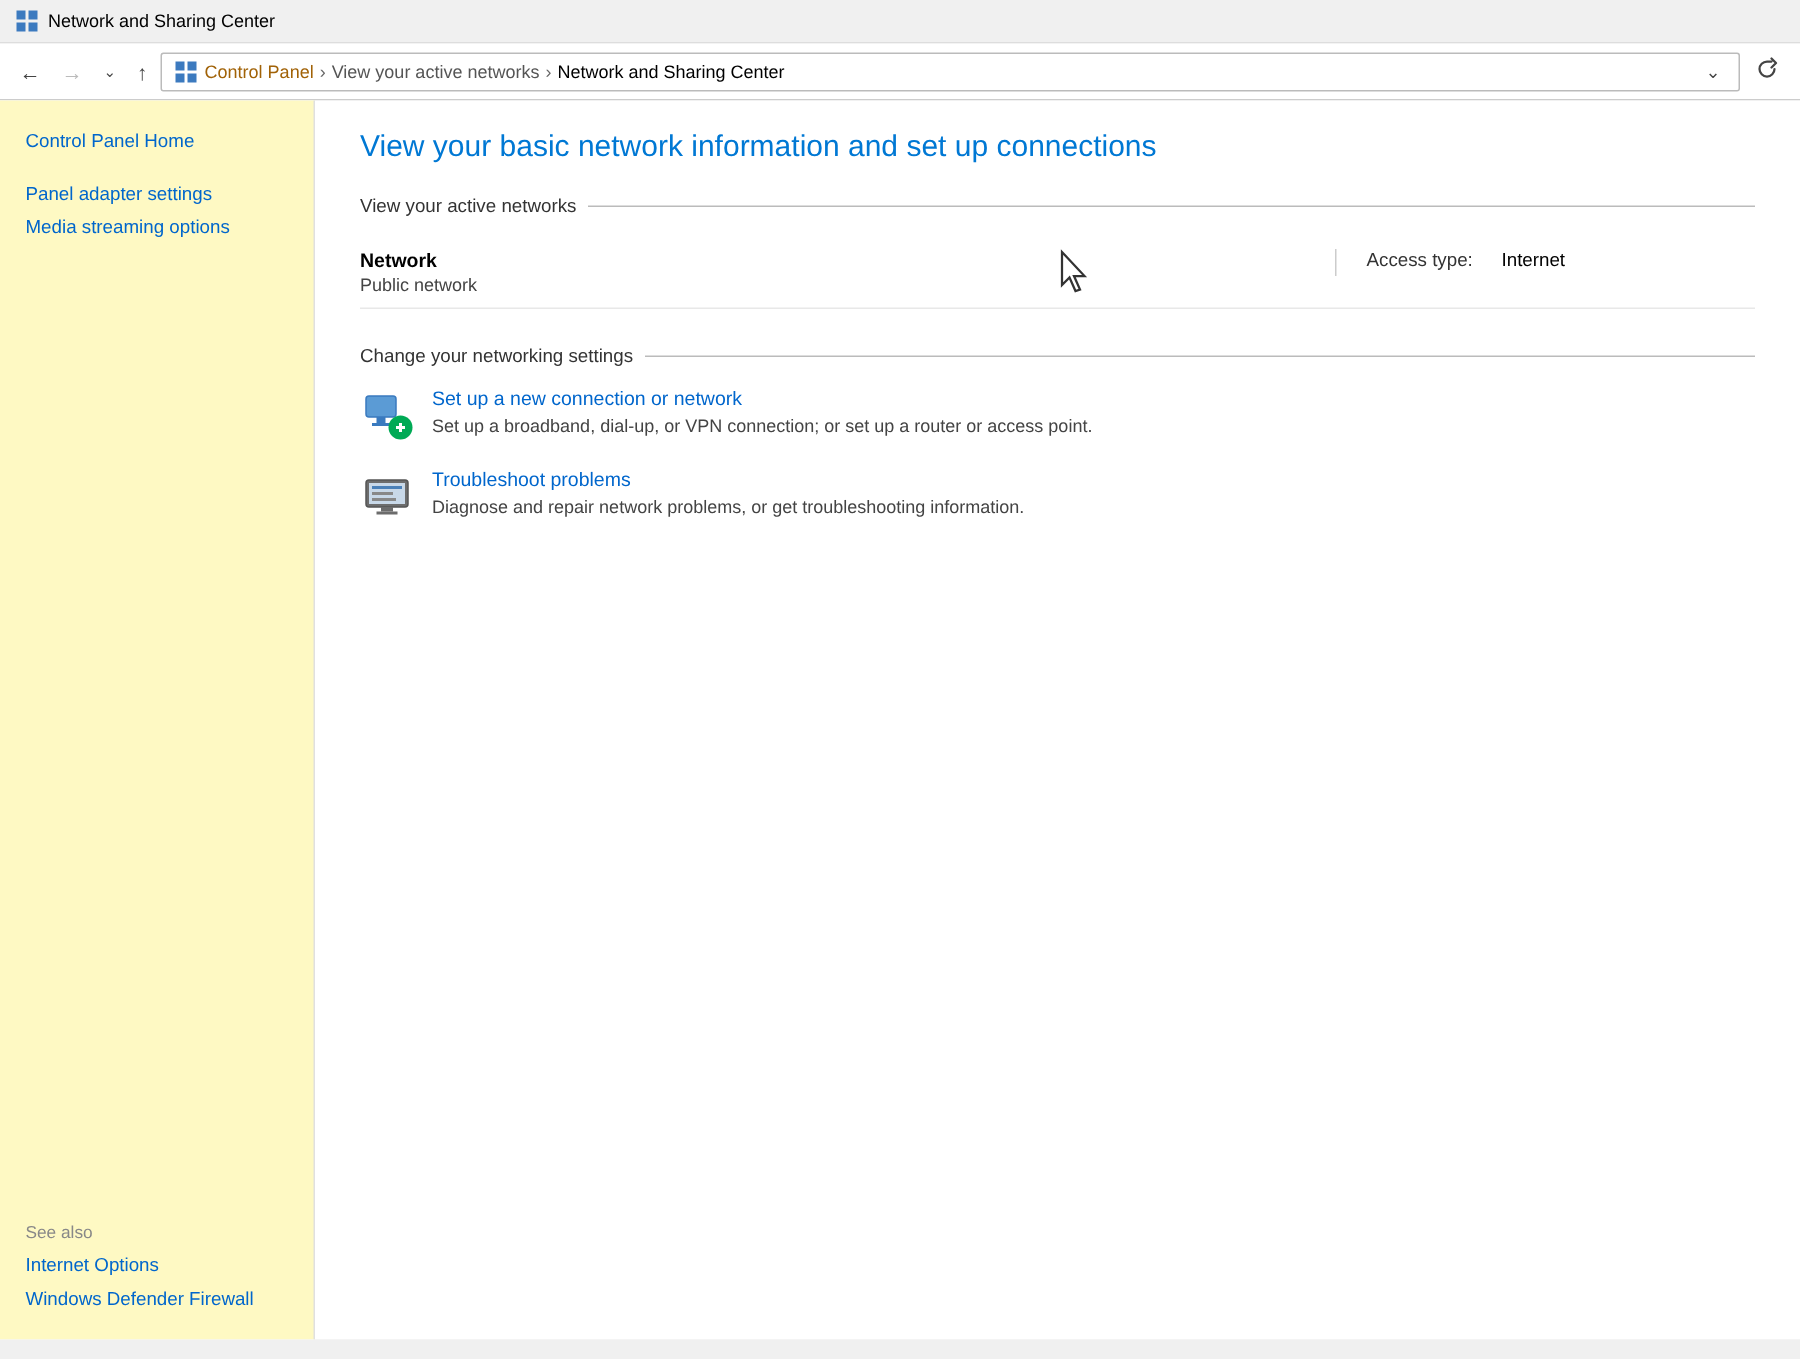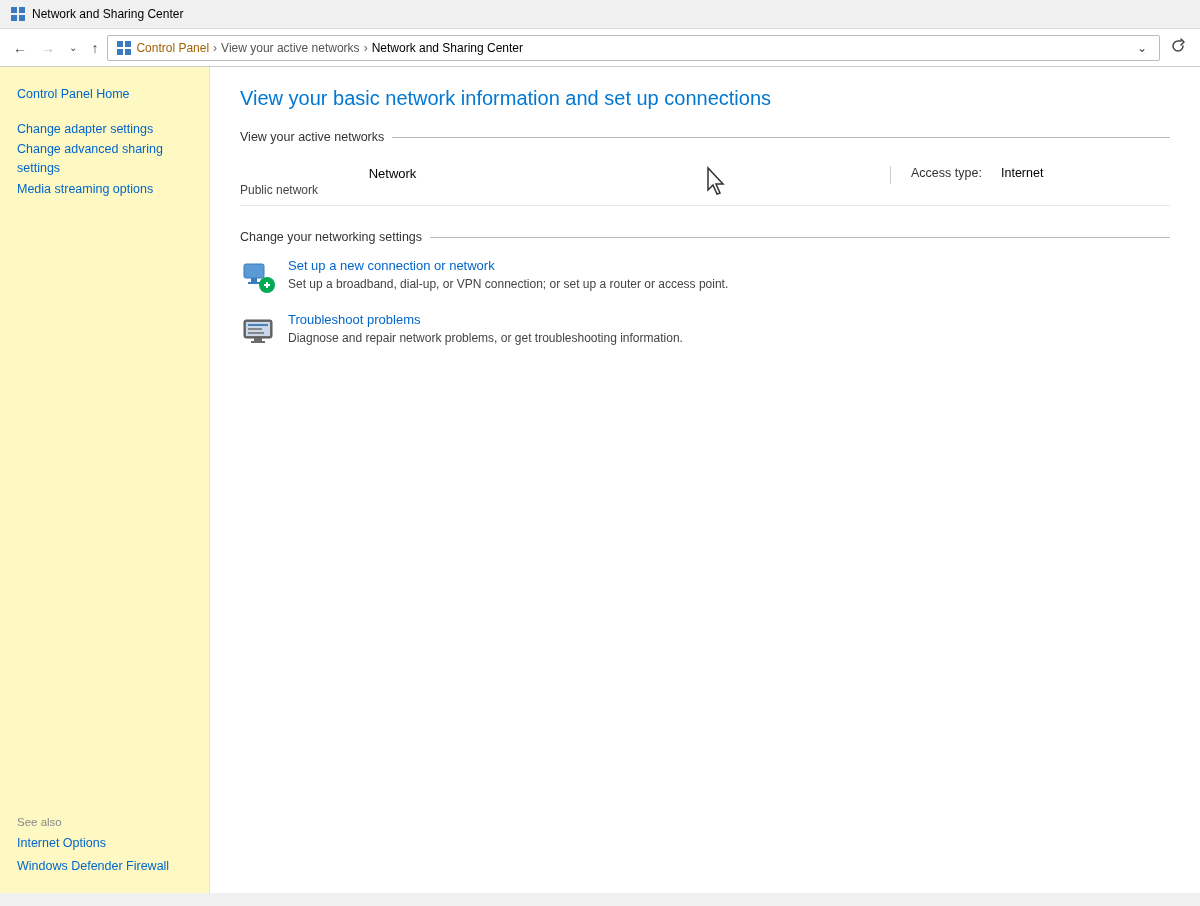--- a/index.html
+++ b/index.html
@@ -164,24 +164,23 @@
       display: flex;
       align-items: flex-start;
       padding: 8px 0;
       border-bottom: 1px solid #e8e8e8;
     }
     .network-info {
       flex: 1;
       min-width: 200px;
     }
     .network-name {
-      font-weight: normal;
+      font-weight: bold;
       font-size: 13px;
       color: #000;
-      text-align: center;
     }
     .network-type {
       font-size: 12px;
       color: #444;
       margin-top: 2px;
     }
     .network-icon-area {
       flex: 1;
       display: flex;
       align-items: center;
@@ -302,22 +301,21 @@
       <path d="M13 8A5 5 0 1 1 8 3h3M11 1l3 3-3 3" stroke="#444" stroke-width="1.5" fill="none" stroke-linecap="round" stroke-linejoin="round"></path>
     </svg>
   </button>
 </div>
 
 <div class="main-container">
 
   <div class="sidebar">
     <a class="sidebar-link">Control Panel Home</a>
     <div class="sidebar-section-gap"></div>
-    <a class="sidebar-link">Change adapter settings</a>
-    <a class="sidebar-link" style="white-space: pre-wrap; line-height: 1.5;">Change advanced sharing<br>settings</a>
+    <a class="sidebar-link">Panel adapter settings</a>
     <a class="sidebar-link">Media streaming options</a>
 
     <div style="flex: 1;"></div>
 
     <div class="sidebar-section-title">See also</div>
     <a class="sidebar-link">Internet Options</a>
     <a class="sidebar-link">Windows Defender Firewall</a>
   </div>
 
   <div class="content">

